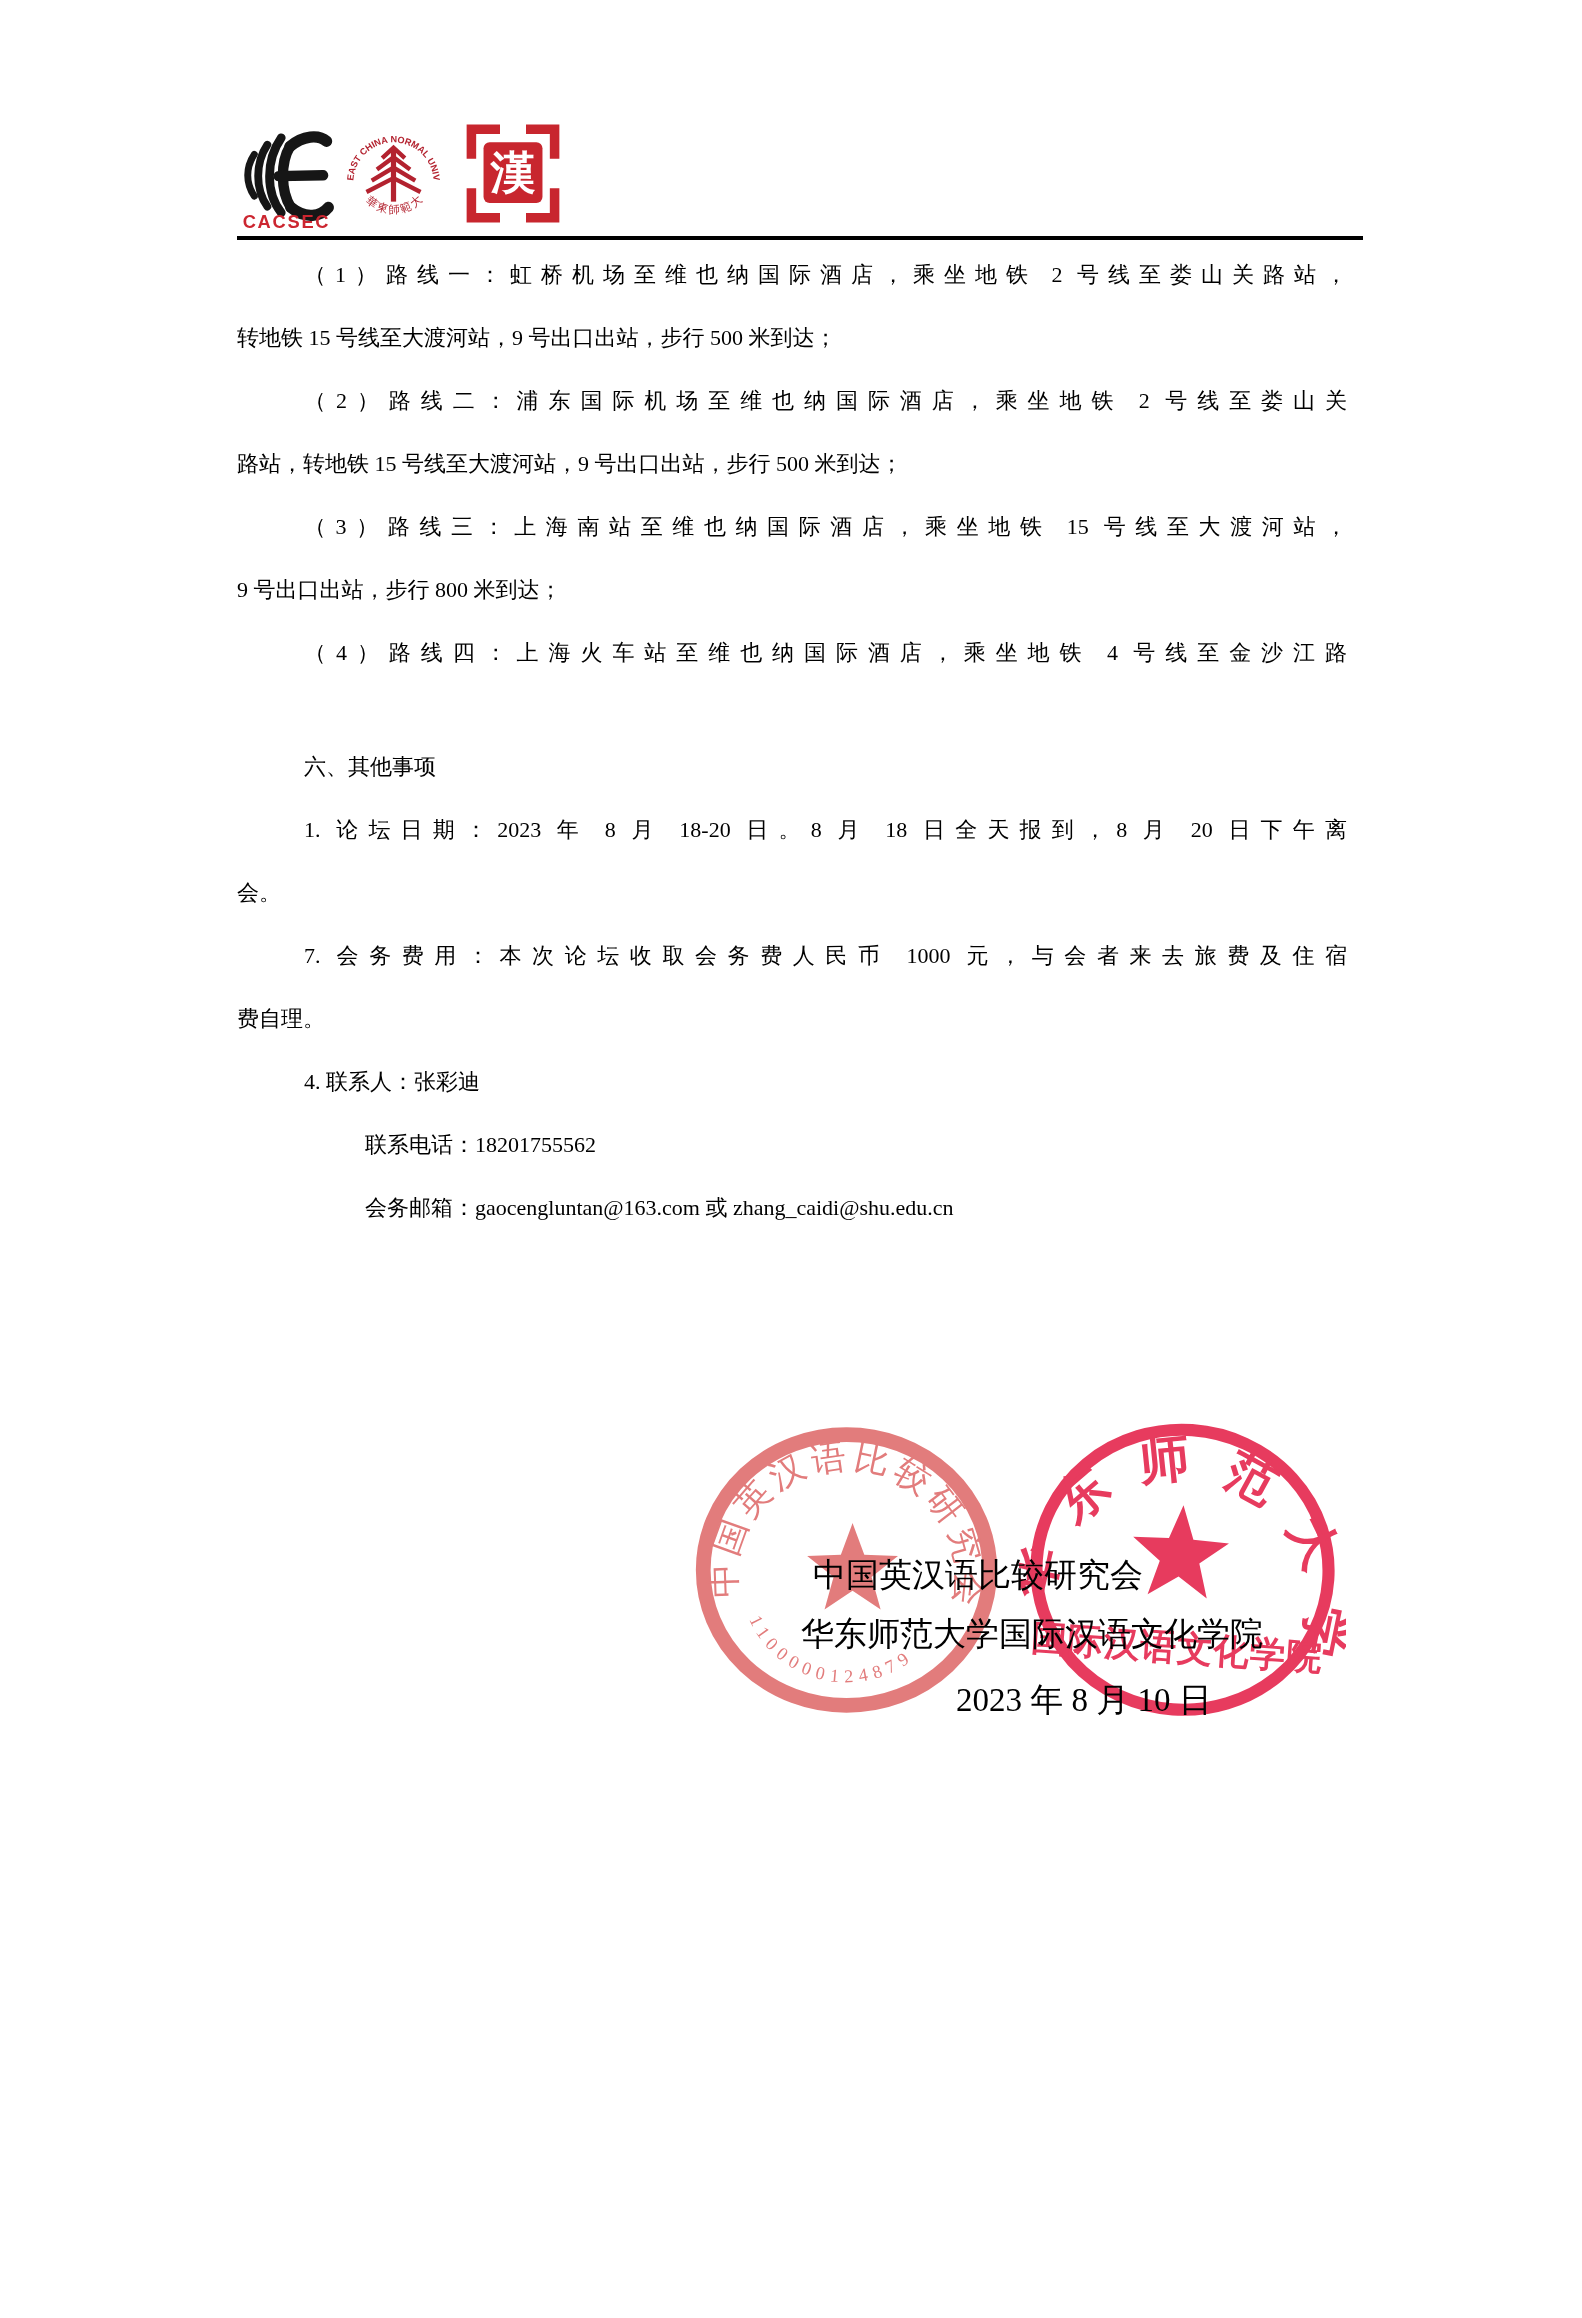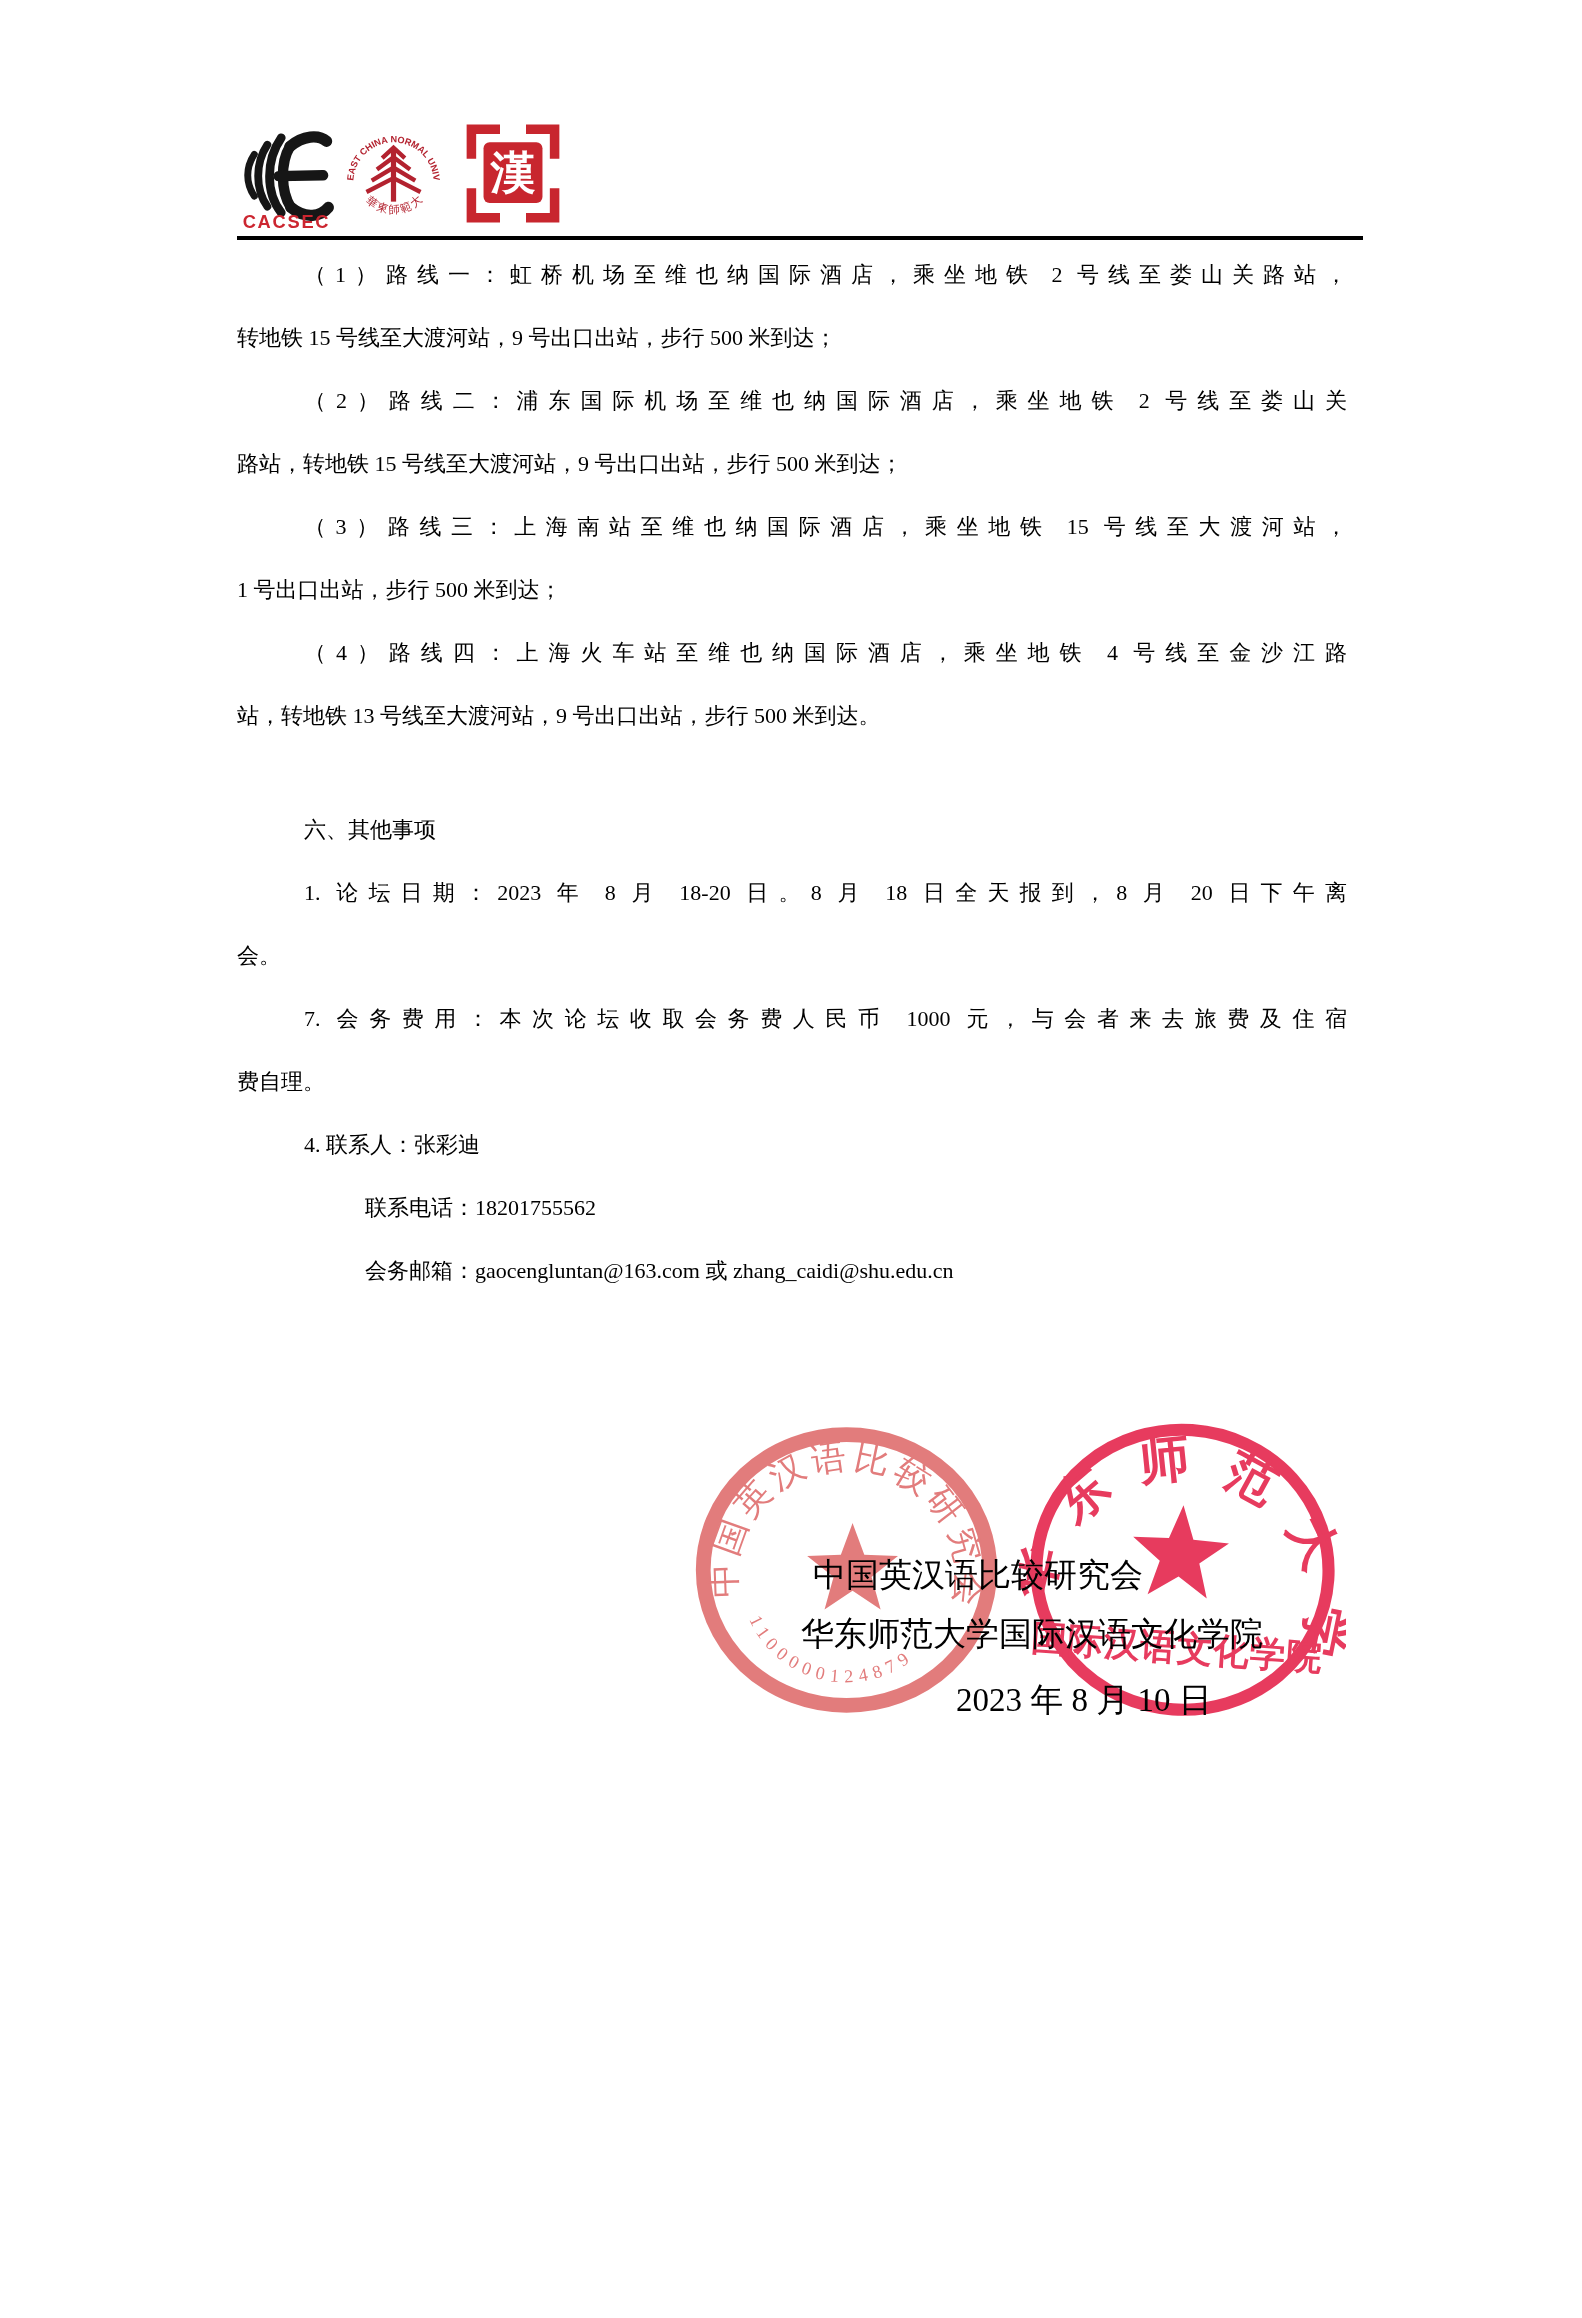--- a/index.html
+++ b/index.html
@@ -93,23 +93,22 @@
   </svg>
 
   <div class="header-rule"></div>
 
   <div class="body-text">
     <div class="line ind2 jfull">（1）路线一：虹桥机场至维也纳国际酒店，乘坐地铁 2 号线至娄山关路站，</div>
     <div class="line">转地铁 15 号线至大渡河站，9 号出口出站，步行 500 米到达；</div>
     <div class="line ind2 jfull">（2）路线二：浦东国际机场至维也纳国际酒店，乘坐地铁 2 号线至娄山关</div>
     <div class="line">路站，转地铁 15 号线至大渡河站，9 号出口出站，步行 500 米到达；</div>
     <div class="line ind2 jfull">（3）路线三：上海南站至维也纳国际酒店，乘坐地铁 15 号线至大渡河站，</div>
-    <div class="line">1 号出口出站，步行 500 米到达；</div>
+    <div class="line">9 号出口出站，步行 800 米到达；</div>
     <div class="line ind2 jfull">（4）路线四：上海火车站至维也纳国际酒店，乘坐地铁 4 号线至金沙江路</div>
-    <div class="line">站，转地铁 13 号线至大渡河站，9 号出口出站，步行 500 米到达。</div>
 
     <div class="spacer59"></div>
 
     <div class="line ind2 bold">六、其他事项</div>
     <div class="line ind2 jfull">1. 论坛日期：2023 年 8 月 18-20 日。8 月 18 日全天报到，8 月 20 日下午离</div>
     <div class="line">会。</div>
     <div class="line ind2 jfull">7. 会务费用：本次论坛收取会务费人民币 1000 元，与会者来去旅费及住宿</div>
     <div class="line">费自理。</div>
     <div class="line ind2">4. 联系人：张彩迪</div>
     <div class="line ind3">联系电话：18201755562</div>

